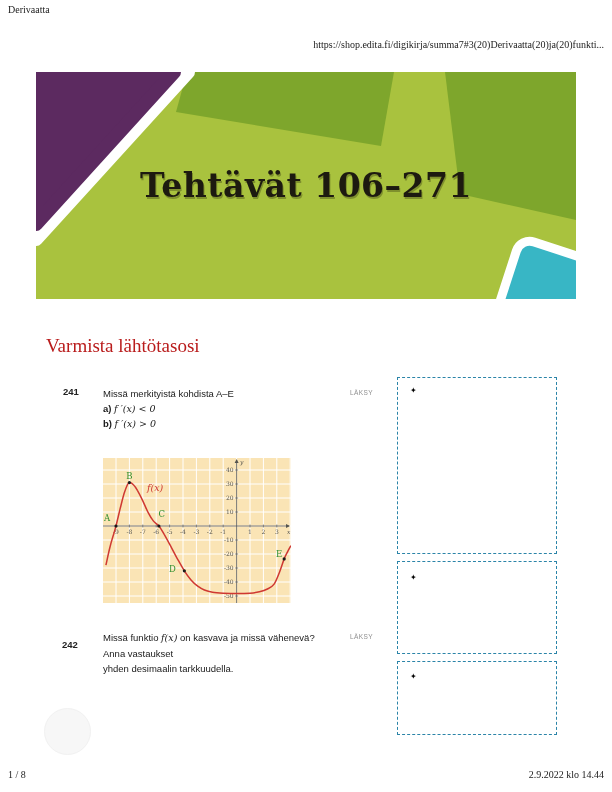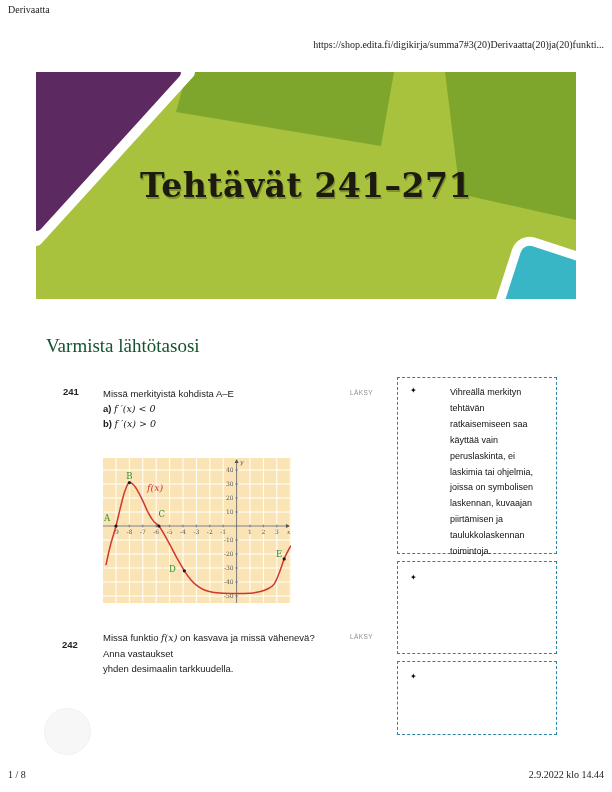--- a/index.html
+++ b/index.html
@@ -8,21 +8,21 @@
   .abs{position:absolute;}
   
   .printmeta{font-family:"Liberation Serif",serif;font-size:10px;color:#222;}
   
   .banner{left:36px;top:72px;width:540px;height:227px;overflow:hidden;}
   .banner svg{position:absolute;left:0;top:0;}
   .banner-title{position:absolute;left:0;top:94px;width:100%;text-align:center;
     font-family:"DejaVu Serif",serif;font-weight:bold;font-size:33px;color:#1d1a10;
     letter-spacing:.5px;text-shadow:1px 2px 0 rgba(30,30,5,.30);}
   
-  .heading{left:46px;top:335px;font-family:"Liberation Serif",serif;font-size:19px;color:#14532d;}
+  .heading{left:46px;top:335px;font-family:"Liberation Serif",serif;font-size:19px;color:#b91c1c;}
   
   .exnum{font-size:9.5px;font-weight:600;color:#222;}
   .extext{font-size:9.5px;line-height:15px;color:#1a1a1a;width:260px;}
   .mathi{font-family:"DejaVu Serif",serif;font-style:italic;}
   .itemlab{font-weight:bold;font-style:normal;font-family:"Liberation Sans",sans-serif;}
   .tag{font-size:6.5px;color:#8f8f8f;letter-spacing:.4px;}
   
   .tick{font:6px "DejaVu Serif",serif;fill:#55544e;}
   .axislab{font-style:italic;}
   .ptlab{font:8.5px "DejaVu Serif",serif;}
@@ -46,21 +46,21 @@
   <svg width="540" height="227" viewBox="0 0 540 227">
     <rect x="0" y="0" width="540" height="227" fill="#a9c23e"></rect>
     <polygon points="151,0 358,0 345,74 140,40" fill="#7ea62c"></polygon>
     <polygon points="409,0 540,0 540,148 424,122" fill="#7ea62c"></polygon>
     <polygon points="0,0 152,0 0,167" fill="#ffffff" stroke="#ffffff" stroke-width="14" stroke-linejoin="round"></polygon>
     <polygon points="0,0 138,0 0,152" fill="#5c2a60" stroke="#5c2a60" stroke-width="14" stroke-linejoin="round"></polygon>
     <g transform="translate(520,235) rotate(18)">
       <rect x="-55" y="-55" width="110" height="110" rx="14" fill="#38b6c5" stroke="#ffffff" stroke-width="9"></rect>
     </g>
   </svg>
-  <div class="banner-title">Tehtävät 241–271</div>
+  <div class="banner-title">Tehtävät 106–271</div>
 </div>
 
 <div class="abs heading">Varmista lähtötasosi</div>
 
 <div class="abs exnum" style="left:63px;top:386px;">241</div>
 <div class="abs extext" style="left:103px;top:386px;">Missä merkityistä kohdista A–E</div>
 <div class="abs tag" style="left:350px;top:389px;">LÄKSY</div>
 <div class="abs extext" style="left:103px;top:401px;"><span class="itemlab">a)</span> <span class="mathi">f ′(x) &lt; 0</span></div>
 <div class="abs extext" style="left:103px;top:416px;"><span class="itemlab">b)</span> <span class="mathi">f ′(x) &gt; 0</span></div>
 <div class="abs extext" style="left:103px;top:431px;margin-top:44px;"><span class="itemlab">c)</span> <span class="mathi">f ′(x) = 0?</span></div>
@@ -154,31 +154,20 @@
   </svg>
 
 <div class="abs exnum" style="left:62px;top:630px;margin-top:9px;">242</div>
 <div class="abs extext" style="left:103px;top:630px;width:270px;"><span>Missä funktio </span><span class="mathi">f(x)</span><span> on kasvava ja missä vähenevä?</span></div>
 <div class="abs tag" style="left:350px;top:633px;">LÄKSY</div>
 <div class="abs extext" style="left:103px;top:646px;">Anna vastaukset</div>
 <div class="abs extext" style="left:103px;top:661px;">yhden desimaalin tarkkuudella.</div>
 
 <div class="abs ibox" style="top:377px;height:177px;">
   <span class="bullet" style="top:8px;">✦</span>
-  <div class="lines" style="top:7px;">Vihreällä merkityn
-tehtävän
-ratkaisemiseen saa
-käyttää vain
-peruslaskinta, ei
-laskimia tai ohjelmia,
-joissa on symbolisen
-laskennan, kuvaajan
-piirtämisen ja
-taulukkolaskennan
-toimintoja.</div>
 </div>
 <div class="abs ibox" style="top:561px;height:93px;">
   <span class="bullet" style="top:11px;">✦</span>
 </div>
 <div class="abs ibox" style="top:661px;height:74px;">
   <span class="bullet" style="top:10px;">✦</span>
 </div>
 
 <div class="abs faint-circle"></div>
 

